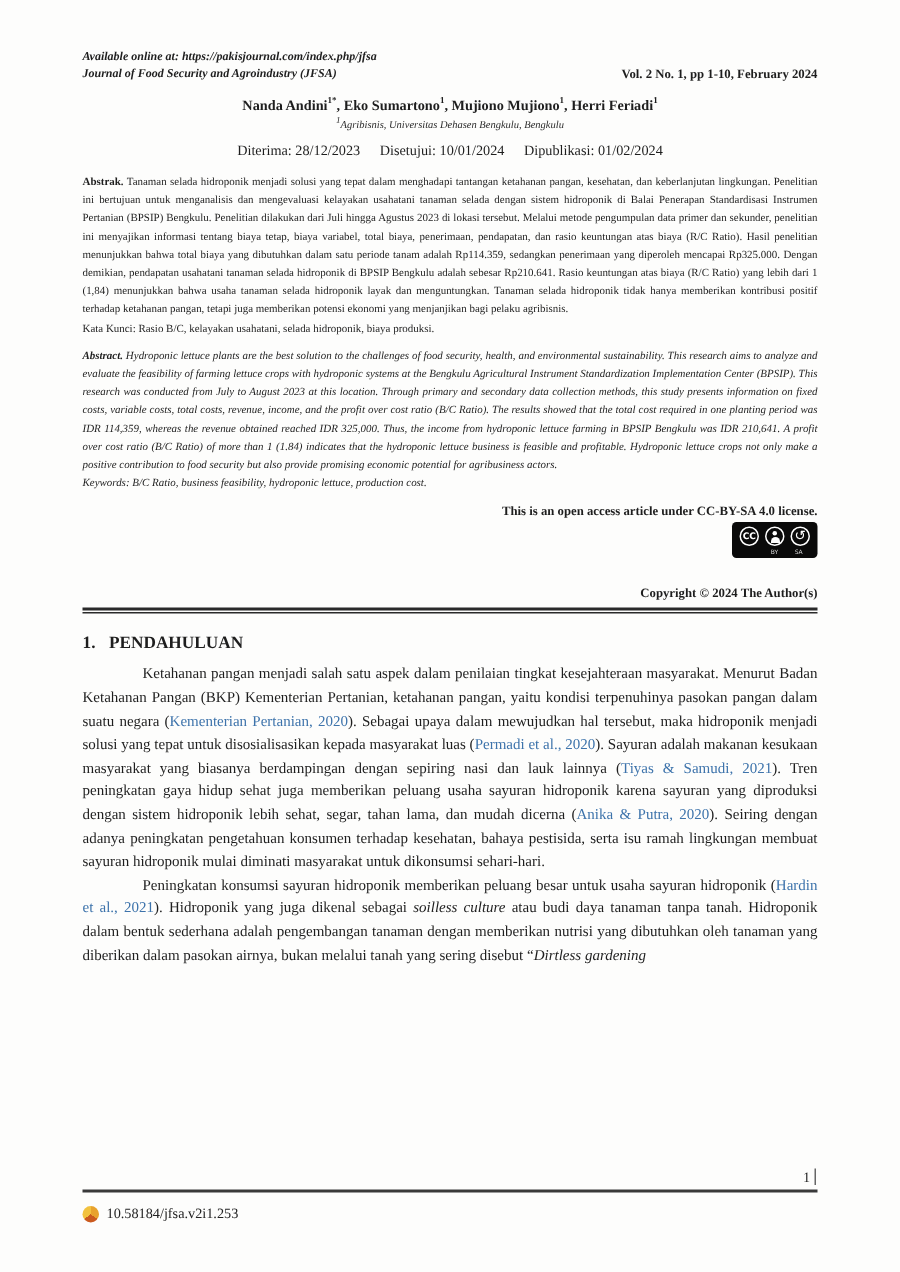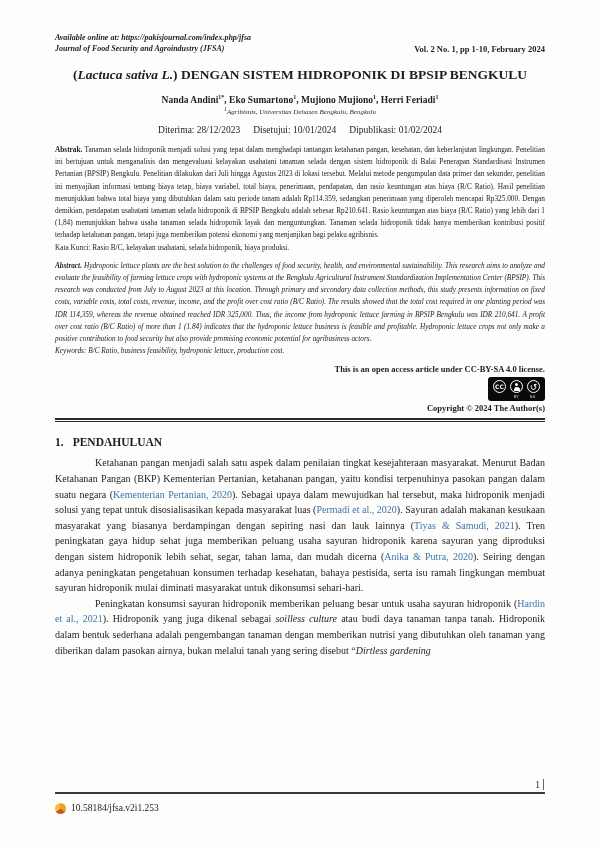--- a/index.html
+++ b/index.html
@@ -30,54 +30,53 @@
   .license-block { text-align:right; margin-top:7px; }
   .license-text { font-size:8.5px; font-weight:bold; }
   .cc-badge { display:inline-flex; flex-direction:column; align-items:center; background:#0a0a0a; border-radius:3px; padding:3px 5px 2px; margin-top:3px; cursor:pointer; }
   .cc-circles { display:flex; gap:4px; }
   .cc-circle { width:13px; height:13px; border:1.4px solid #fff; border-radius:50%; color:#fff; display:flex; align-items:center; justify-content:center; font-family:"DejaVu Sans", sans-serif; font-size:6px; font-weight:bold; }
   .cc-circle.sa { font-size:9px; font-weight:normal; }
   .person-glyph { position:relative; width:7px; height:8px; }
   .person-glyph::before { content:""; position:absolute; top:0; left:2px; width:3px; height:3px; background:#fff; border-radius:50%; }
   .person-glyph::after { content:""; position:absolute; bottom:0; left:0.5px; width:6px; height:4px; background:#fff; border-radius:3px 3px 0 0; }
   .cc-labels { display:flex; gap:11px; margin-top:1px; margin-left:16px; color:#d8d8d8; font-family:"DejaVu Sans", sans-serif; font-size:4px; }
-  .copyright { font-size:8.5px; font-weight:bold; margin-top:2px; }
+  .copyright { font-size:8.5px; font-weight:bold; margin-top:18px; }
 
   .divider { margin-top:5px; height:4px; border-top:2px solid #2a2a2a; border-bottom:1px solid #2a2a2a; }
 
   .section-heading { margin-top:14px; font-size:11.5px; font-weight:bold; }
   .section-heading .num { margin-right:9px; }
 
   .body-para { font-size:10px; line-height:15.6px; text-align:justify; text-indent:40px; }
   .body-para.first { margin-top:7px; }
   .cite { color:#3d73ab; cursor:pointer; }
   .it { font-style:italic; }
 
   .footer { position:absolute; left:55px; right:55px; top:779px; }
   .page-number-row { text-align:right; font-size:9.5px; padding-right:1px; }
   .cursor-bar { display:inline-block; width:1px; height:11px; background:#666; vertical-align:-2px; margin-left:3px; }
   .footer-rule { border-top:2px solid #3a3a3a; margin-top:2px; }
-  .doi-line { display:flex; gap:5px; margin-top:9px; font-size:9.5px; color:#222; }
+  .doi-line { display:flex; align-items:center; gap:5px; margin-top:9px; font-size:9.5px; color:#222; }
   .crossref-icon { width:11px; height:11px; border-radius:50%; background:conic-gradient(#e8a22d 0 35%, #cb5a1e 35% 65%, #f2c23e 65% 100%); flex:0 0 auto; }
 </style>
 </head>
 <body>
 
 <div class="page">
 
   <div class="header-row">
     <div class="header-left">
       <div>Available online at: https://pakisjournal.com/index.php/jfsa</div>
       <div>Journal of Food Security and Agroindustry (JFSA)</div>
     </div>
     <div class="header-right">Vol. 2 No. 1, pp 1-10, February 2024</div>
   </div>
 
   <div class="title">
-    <div><span>(</span><span class="sp-italic">Lactuca sativa L.</span><span>) DENGAN SISTEM HIDROPONIK DI BPSIP BENGKULU</span></div>
   </div>
 
   <div class="authors">
     <span>Nanda Andini</span><sup>1*</sup><span>, Eko Sumartono</span><sup>1</sup><span>, Mujiono Mujiono</span><sup>1</sup><span>, Herri Feriadi</span><sup>1</sup>
   </div>
   <div class="affiliation"><sup>1</sup><span>Agribisnis, Universitas Dehasen Bengkulu, Bengkulu</span></div>
 
   <div class="dates">
     <span>Diterima: 28/12/2023</span>
     <span>Disetujui: 10/01/2024</span>

